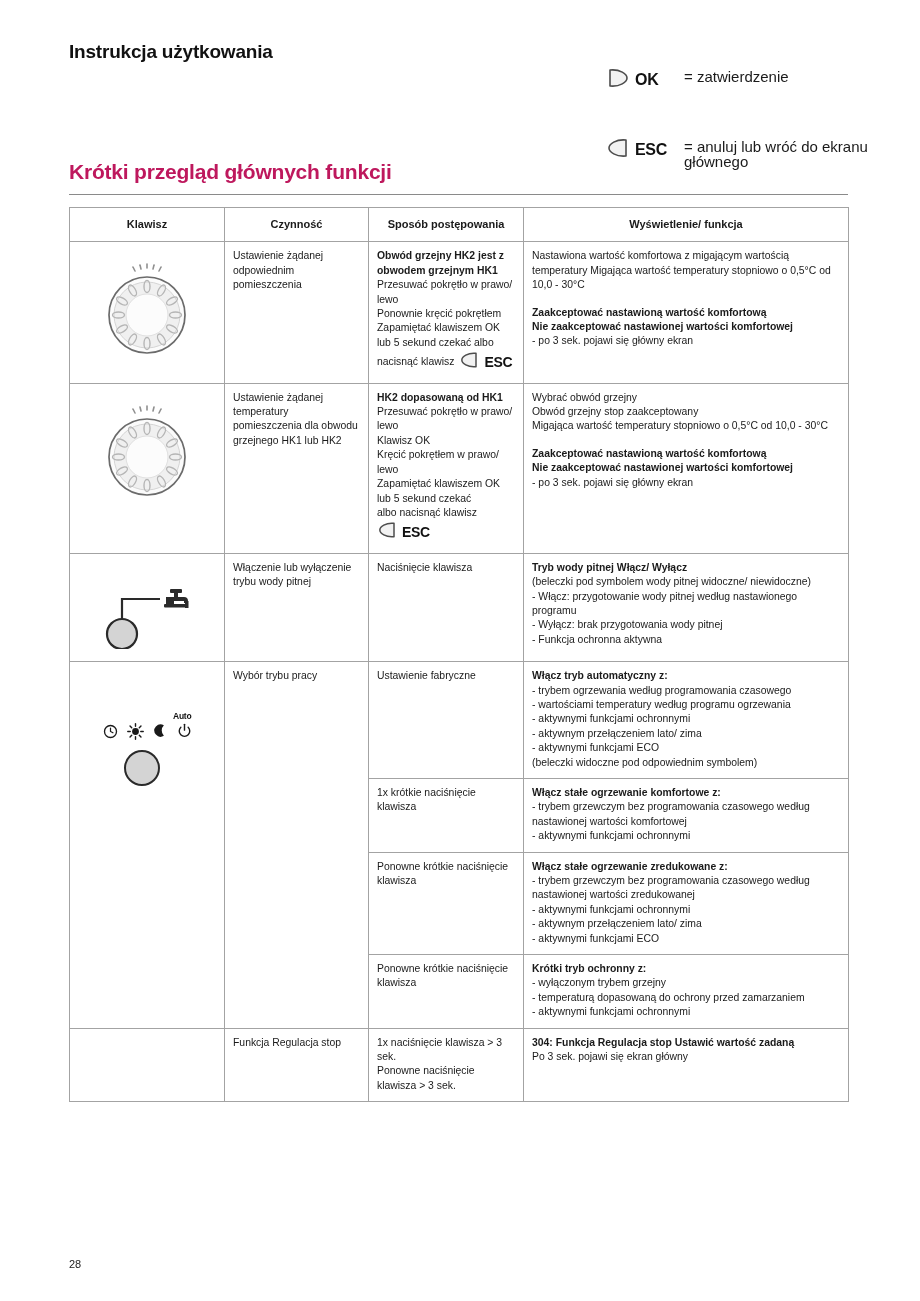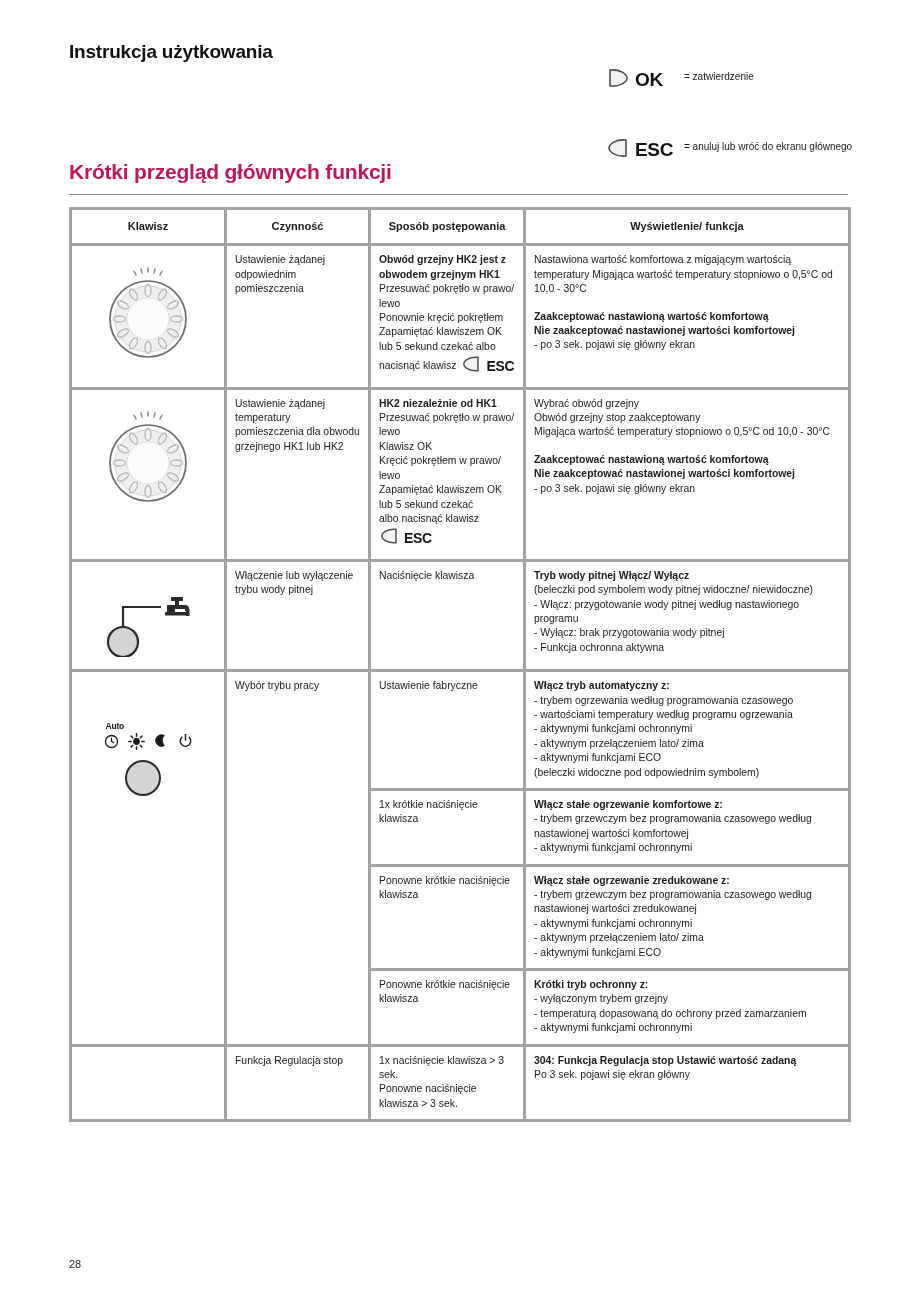--- a/index.html
+++ b/index.html
@@ -39,28 +39,28 @@
     align-items: flex-start;
     margin-bottom: 42px;
   }
   .legend-key {
     display: flex;
     align-items: center;
     min-width: 72px;
   }
   .key-glyph { flex: none; }
   .key-text {
-    font-size: 19px;
+    font-size: 16px;
     font-weight: bold;
     letter-spacing: -0.3px;
     color: #111;
     margin-left: 1px;
   }
   .legend-desc {
-    font-size: 10px;
+    font-size: 15px;
     color: #1a1a1a;
     line-height: 15px;
     padding-top: 3px;
     margin-left: 6px;
   }
 
   
   .section-title {
     position: absolute;
     left: 69px;
@@ -82,21 +82,21 @@
   
   table.matrix {
     position: absolute;
     left: 69px;
     top: 207px;
     width: 779px;
     border-collapse: collapse;
     table-layout: fixed;
   }
   table.matrix td, table.matrix th {
-    border: 3px solid #a3a3a3;
+    border: 1px solid #a3a3a3;
     vertical-align: top;
     padding: 7px 8px 8px 8px;
     font-size: 10.4px;
     line-height: 14.4px;
     color: #1a1a1a;
     font-weight: normal;
   }
   table.matrix th {
     text-align: center;
     font-weight: bold;
@@ -121,21 +121,21 @@
   }
   .inline-esc .key-text { font-size: 14px; }
 
   
   .knob-wrap { display: inline-block; margin-top: 10px; }
 
   
   .dhw-wrap { display: inline-block; margin-top: 18px; }
 
   
-  .mode-wrap { display: inline-block; margin-top: 40px; text-align: left; }
+  .mode-wrap { display: inline-block; margin-top: 40px; text-align: right; }
   .mode-auto-label {
     font-size: 8.5px;
     font-weight: bold;
     color: #111;
     margin-left: 2px;
     margin-bottom: -1px;
     letter-spacing: -0.2px;
   }
   .mode-icons {
     display: flex;
@@ -297,21 +297,21 @@
                 <ellipse cx="19.5" cy="56" rx="3" ry="6" transform="rotate(90 19.5 56)"></ellipse>
                 <ellipse cx="23" cy="42" rx="3" ry="6" transform="rotate(120 23 42)"></ellipse>
                 <ellipse cx="33.5" cy="31.5" rx="3" ry="6" transform="rotate(150 33.5 31.5)"></ellipse>
               </g>
               <circle cx="48" cy="56" r="21" fill="#fcfcfc" stroke="#e0e0e0" stroke-width="1"></circle>
             </svg>
           </span>
         </td>
         <td>Ustawienie żądanej temperatury pomieszczenia dla obwodu grzejnego HK1 lub HK2</td>
         <td>
-          <span class="b">HK2 niezależnie od HK1</span><br>
+          <span class="b">HK2 dopasowaną od HK1</span><br>
           <span>Przesuwać pokrętło w prawo/ lewo</span><br>
           <span>Klawisz OK</span><br>
           <span>Kręcić pokrętłem w prawo/ lewo</span><br>
           <span>Zapamiętać klawiszem OK</span><br>
           <span>lub 5 sekund czekać</span><br>
           <span>albo nacisnąć klawisz</span><br>
           <span class="inline-esc" style="margin-left:0">
               <span><svg width="24" height="20" viewBox="0 0 28 24">
                   <path d="M20 4 C10 3, 3 8, 3 12 C3 16, 10 21, 20 20 Z" fill="#f2f2f2" stroke="#4d4d4d" stroke-width="1.8" stroke-linejoin="round"></path>
                 </svg></span>

